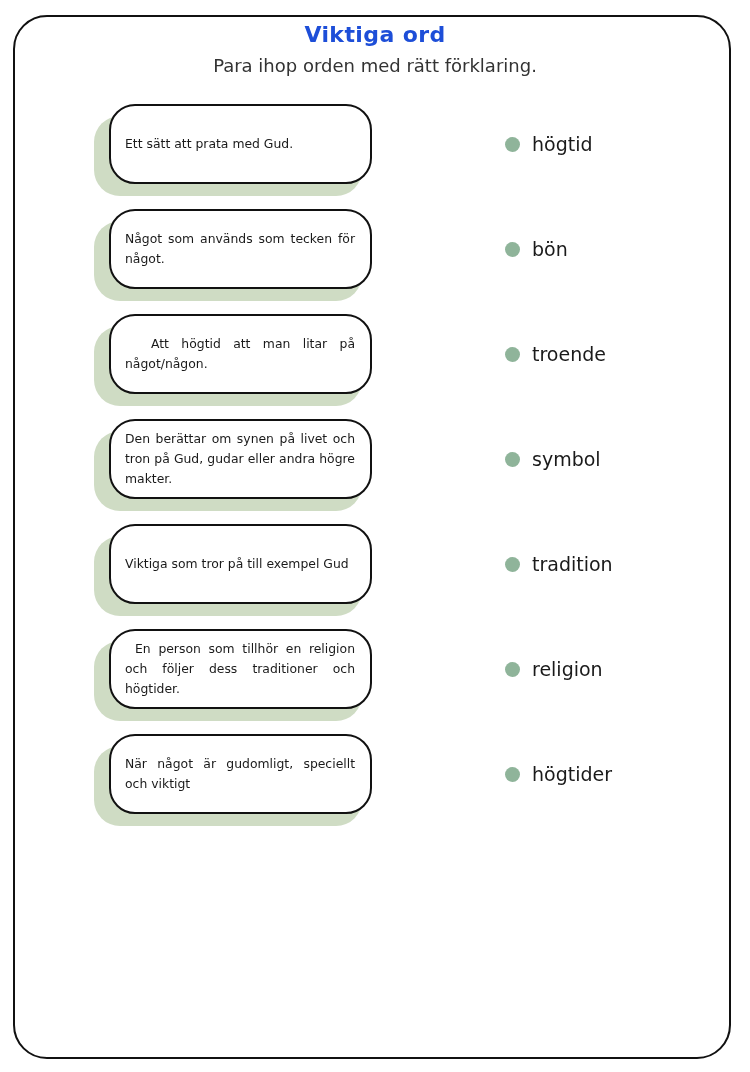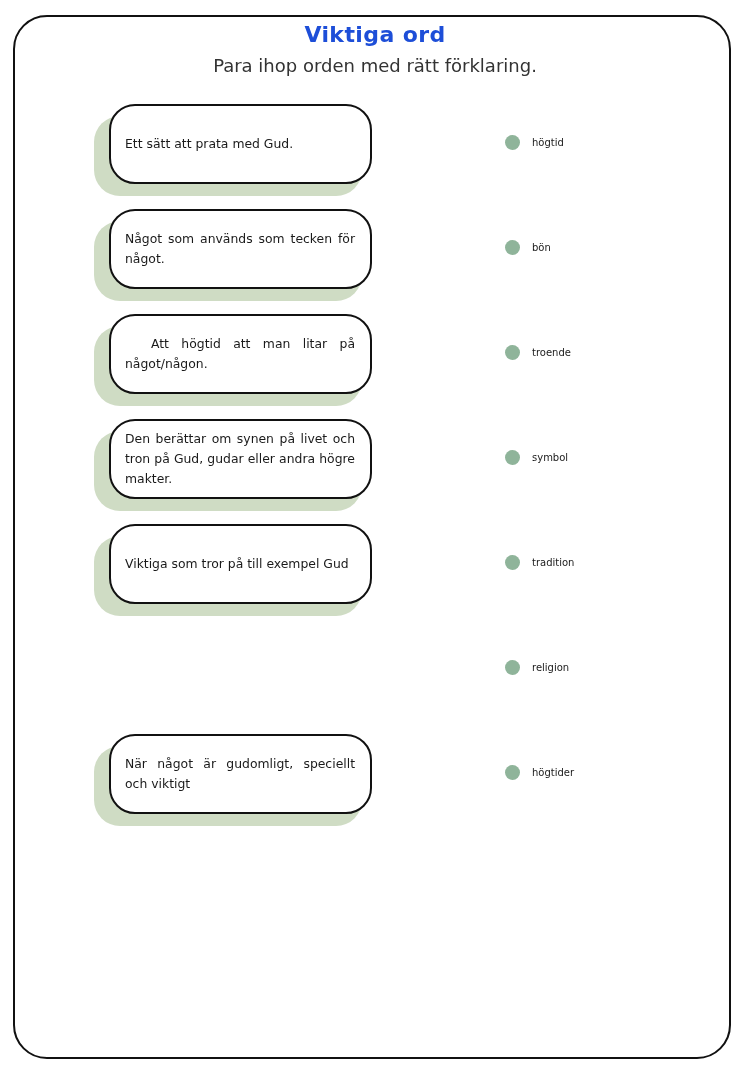--- a/index.html
+++ b/index.html
@@ -118,21 +118,21 @@
     gap: 12px;
   }
   .bullet {
     width: 15px;
     height: 15px;
     border-radius: 50%;
     background: #8fb49a;
     flex: 0 0 auto;
   }
   .word-label {
-    font-size: 10px;
+    font-size: 19px;
     color: #1a1a1a;
     line-height: 1;
     white-space: nowrap;
   }
 </style>
 </head>
 <body>
 
 <div class="page-frame"></div>
 
@@ -203,20 +203,26 @@
       </div>
     </div>
     <div class="word">
       <span class="bullet"></span>
       <span class="word-label">tradition</span>
     </div>
   </div>
 
 
   <div class="row">
+    <div class="card-wrap">
+      <div class="card-shadow"></div>
+      <div class="card">
+        <div class="card-text indent-sm">En person som tillhör en religion och följer dess traditioner och högtider.</div>
+      </div>
+    </div>
     <div class="word">
       <span class="bullet"></span>
       <span class="word-label">religion</span>
     </div>
   </div>
 
   <div class="row">
     <div class="card-wrap">
       <div class="card-shadow"></div>
       <div class="card">

